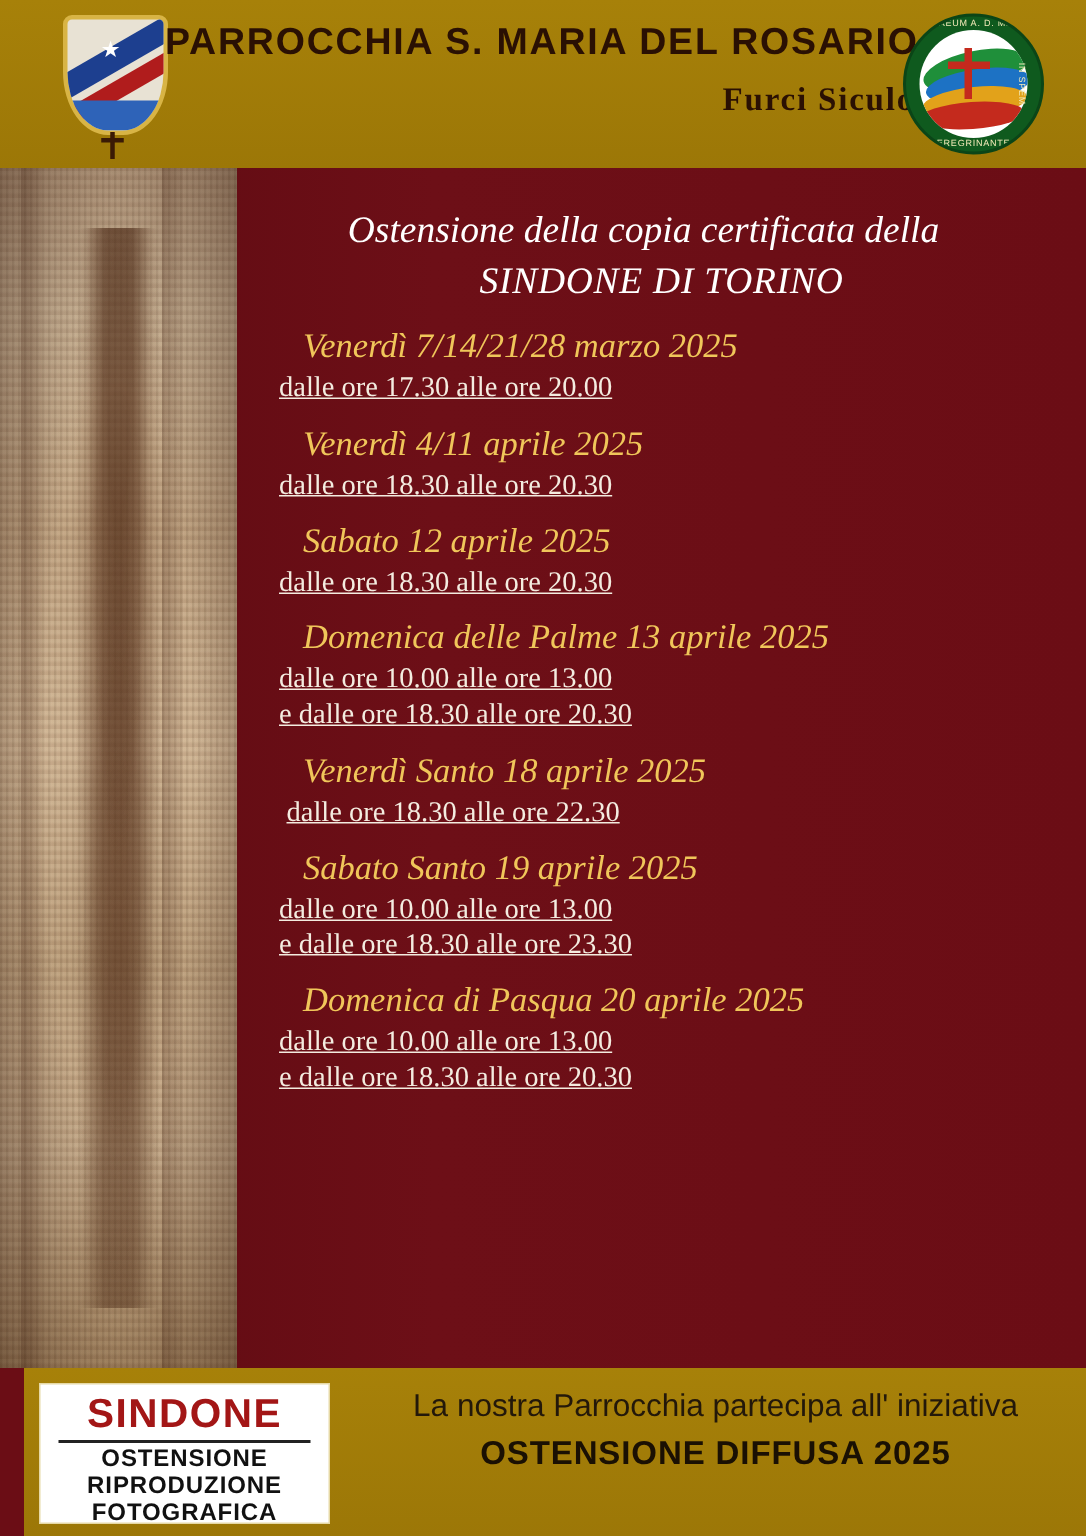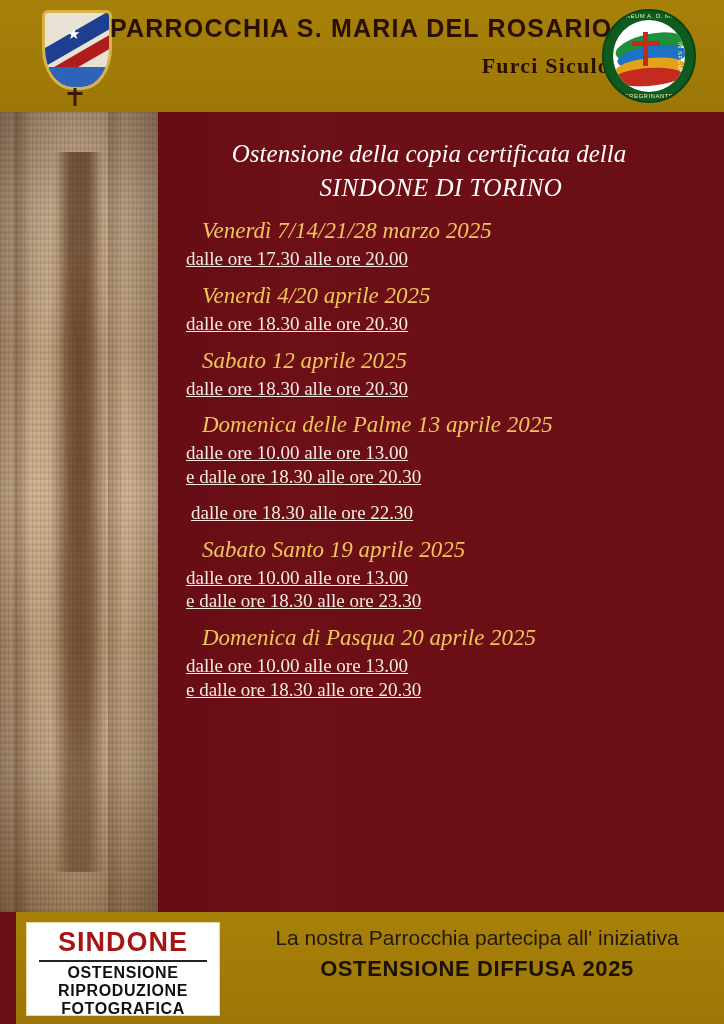--- a/index.html
+++ b/index.html
@@ -432,36 +432,37 @@
       <div class="title2">SINDONE DI TORINO</div>
 
       <div class="events">
 
         <div class="event">
           <div class="event-date">Venerdì  7/14/21/28 marzo 2025</div>
           <div class="event-time">dalle ore 17.30 alle ore 20.00</div>
         </div>
 
         <div class="event">
-          <div class="event-date">Venerdì  4/20 aprile 2025</div>
+          <div class="event-date">Venerdì  4/11 aprile 2025</div>
           <div class="event-time">dalle ore 18.30 alle ore 20.30</div>
         </div>
 
         <div class="event">
           <div class="event-date">Sabato 12 aprile 2025</div>
           <div class="event-time">dalle ore 18.30 alle ore 20.30</div>
         </div>
 
         <div class="event">
           <div class="event-date">Domenica delle Palme 13 aprile 2025</div>
           <div class="event-time">dalle ore 10.00 alle ore 13.00</div>
           <div class="event-time">e dalle ore 18.30 alle ore 20.30</div>
         </div>
 
         <div class="event">
+          <div class="event-date">Venerdì Santo 18 aprile 2025</div>
           <div class="event-time indent">dalle ore 18.30 alle ore 22.30</div>
         </div>
 
         <div class="event">
           <div class="event-date">Sabato Santo 19 aprile 2025</div>
           <div class="event-time">dalle ore 10.00 alle ore 13.00</div>
           <div class="event-time">e dalle ore 18.30 alle ore 23.30</div>
         </div>
 
         <div class="event">

